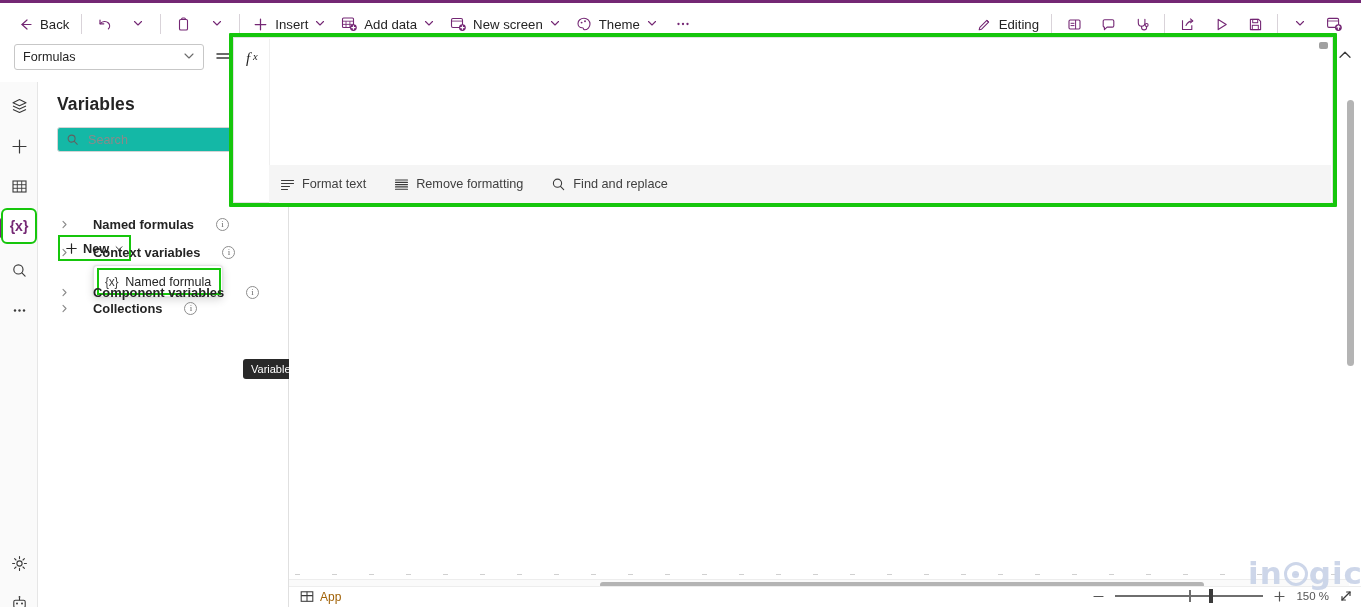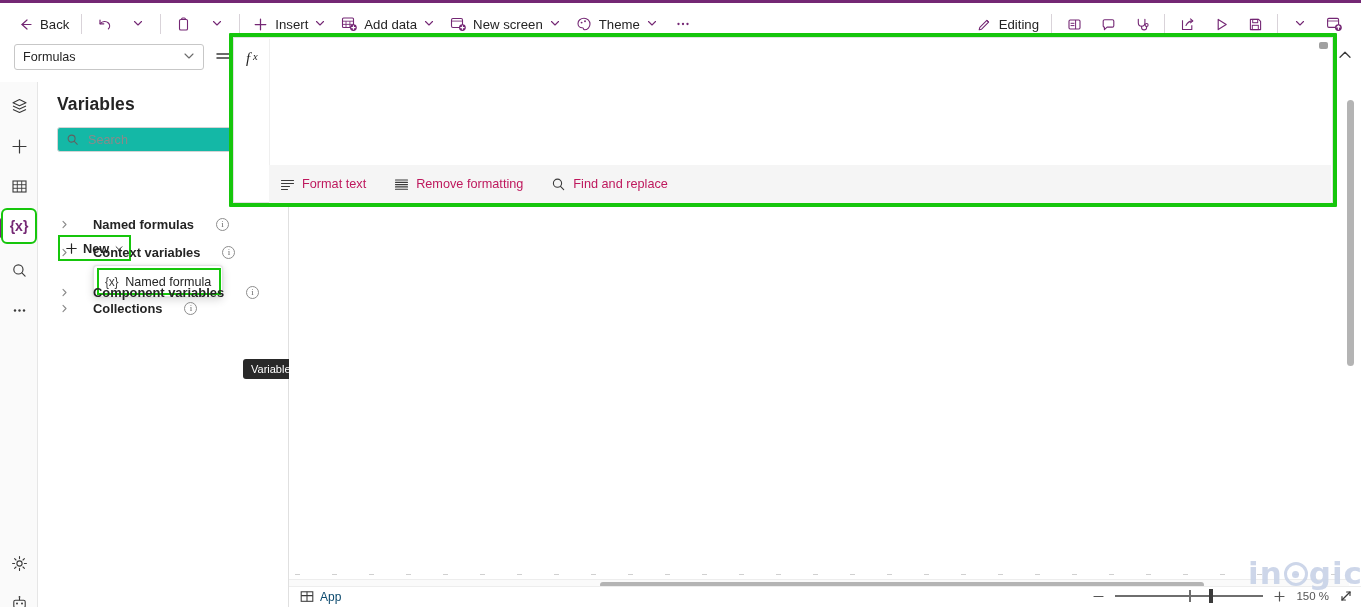--- a/index.html
+++ b/index.html
@@ -294,40 +294,40 @@
   .fbar-tools {
     position: absolute; left: 35px; top: 127px;
     width: 1062px; height: 38px;
     background: #f5f5f5;
     display: flex; align-items: center;
     gap: 20px;
     padding-left: 7px;
   }
   .ftool {
     display: flex; align-items: center; gap: 7px;
-    font-size: 12.7px; color: #be185d;
+    font-size: 12.7px; color: #404040;
     height: 24px; padding: 0 4px;
   }
   .fbar-caret {
     position: absolute; left: 1336px; top: 46px;
     width: 18px; height: 18px;
   }
 
   
   .bottombar {
     position: absolute; left: 289px; top: 586px;
     width: 1072px; height: 21px;
     background: #ffffff;
     border-top: 1px solid #ededed;
     display: flex; align-items: center;
   }
   .app-chip {
     position: absolute; left: 11px; top: 3px;
     display: flex; align-items: center; gap: 6px;
-    font-size: 12px; color: #0c4a6e;
+    font-size: 12px; color: #a16207;
   }
   .zoom-group {
     position: absolute; right: 8px; top: 2px;
     display: flex; align-items: center; gap: 10px;
     font-size: 11.5px; color: #555555;
   }
   .zslider {
     position: relative;
     width: 148px; height: 14px;
   }

